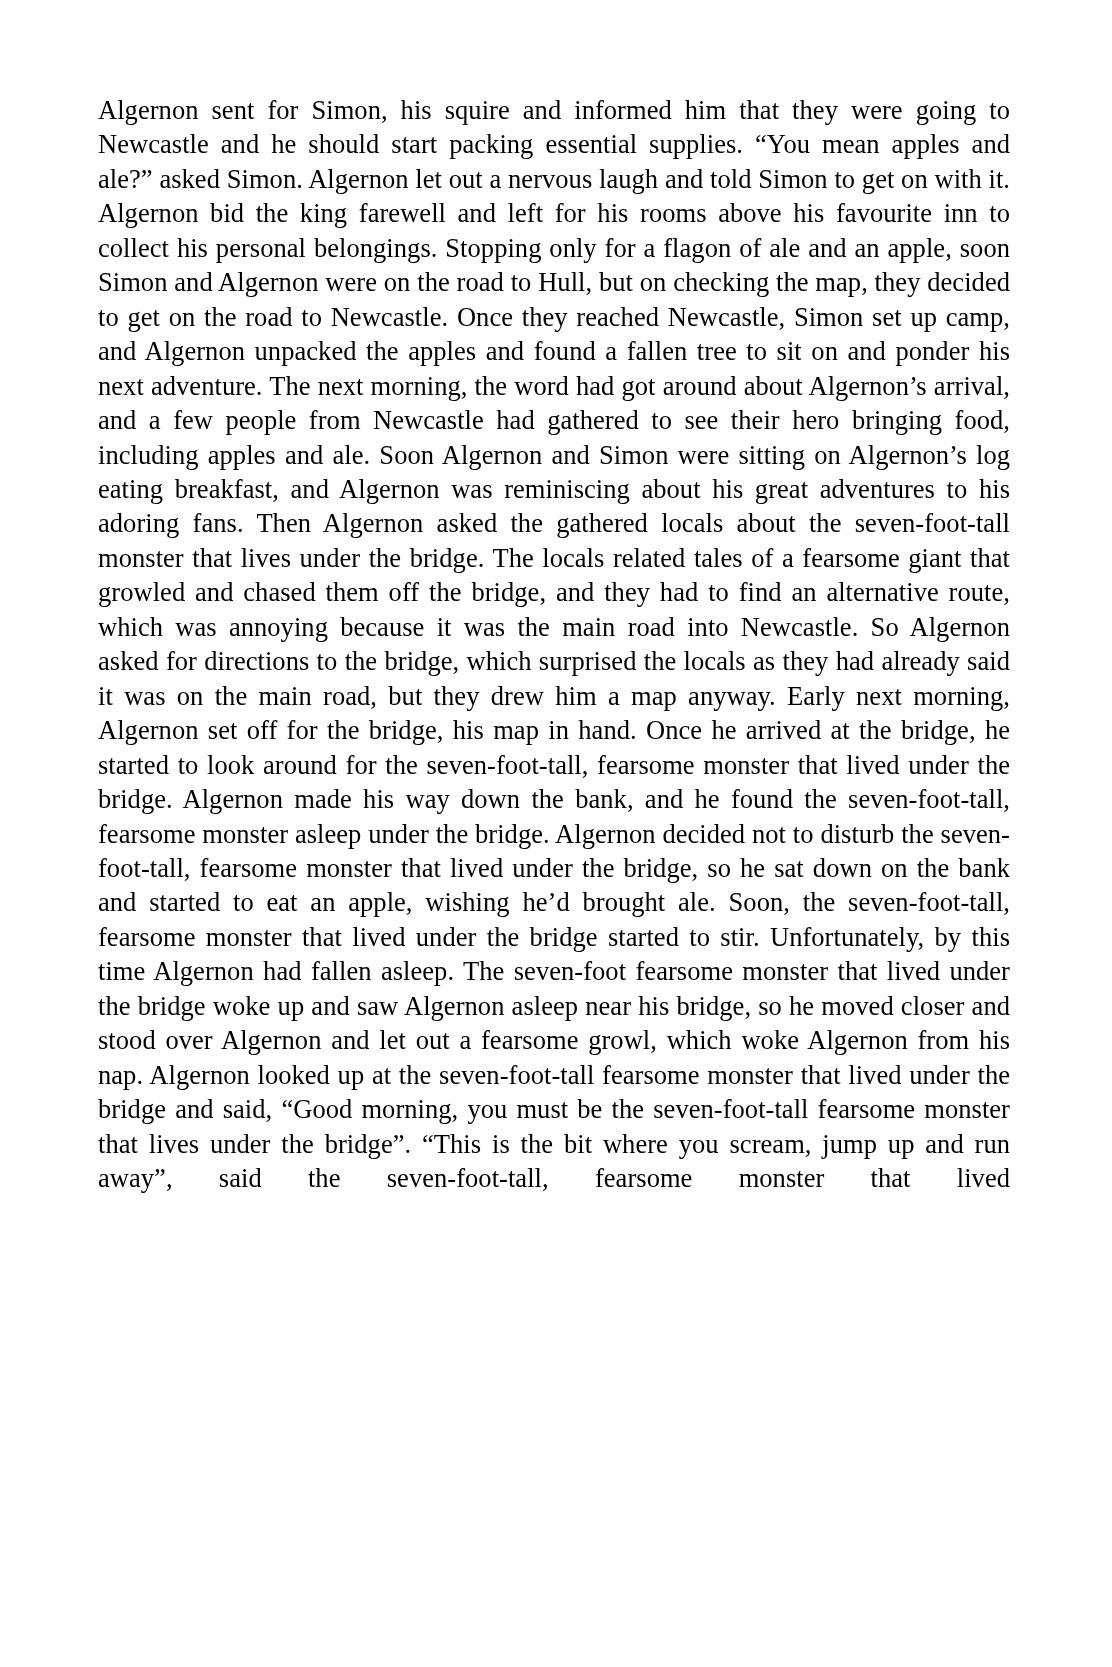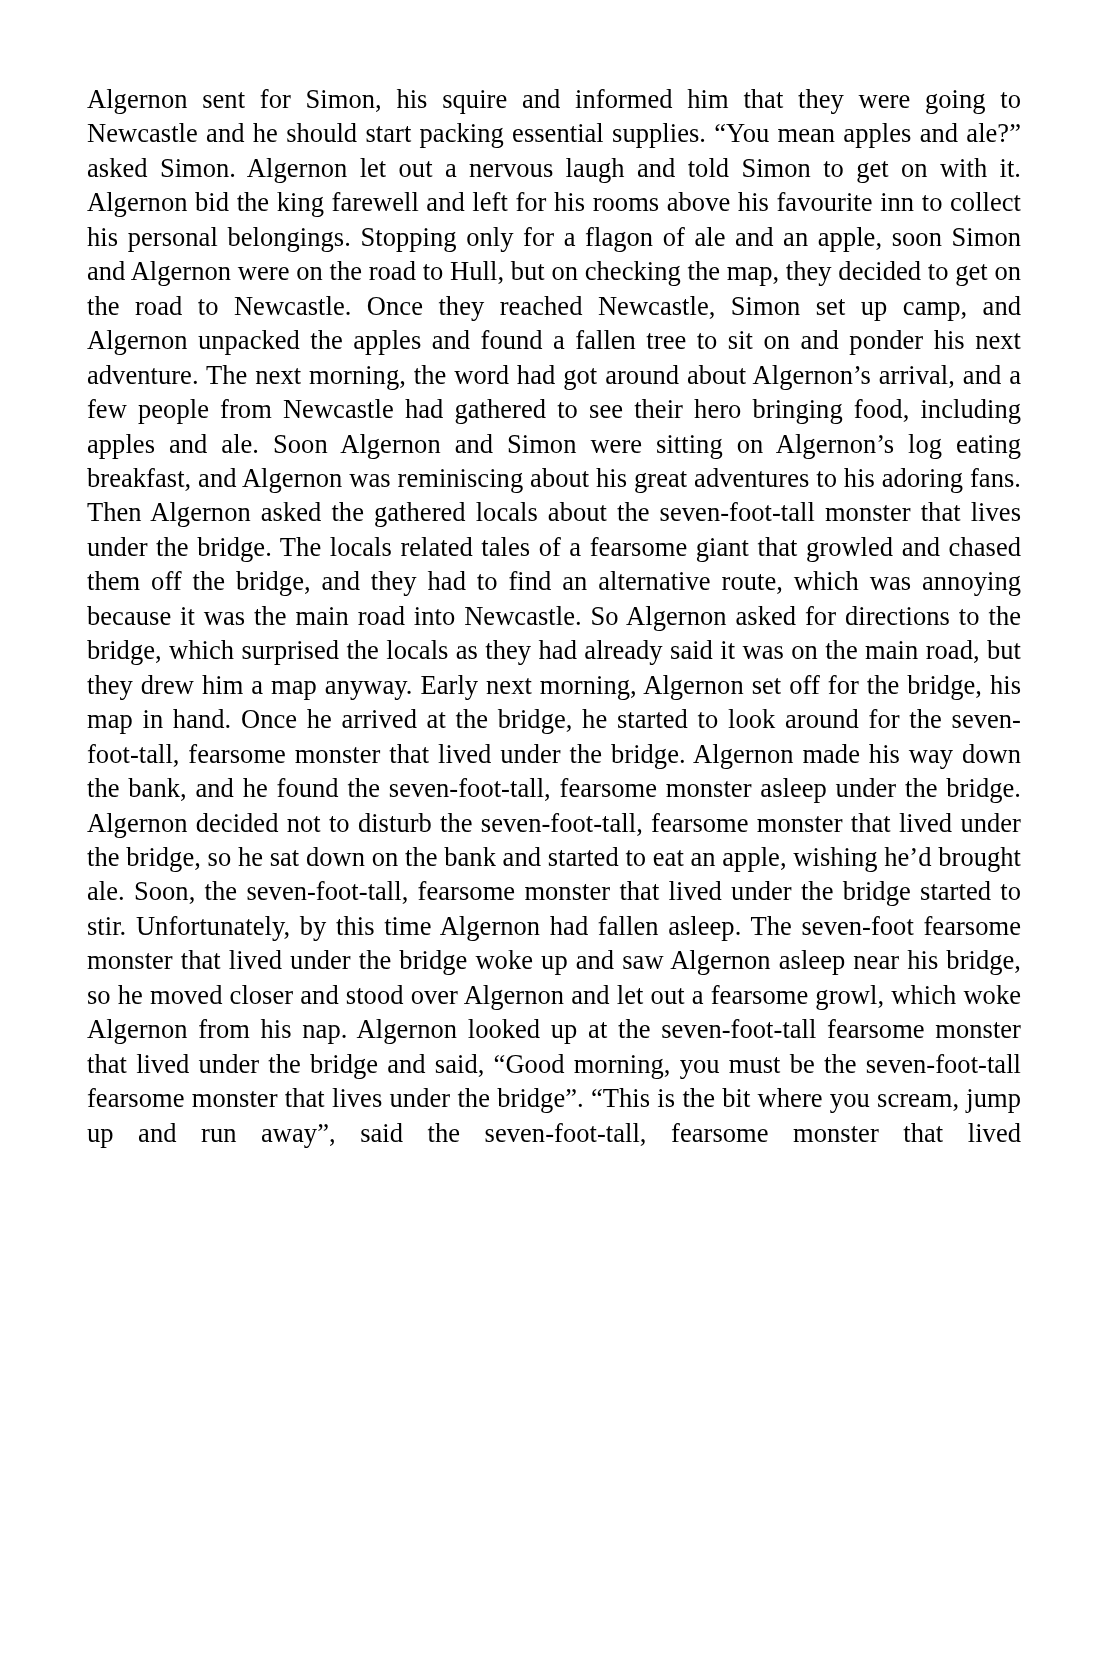--- a/index.html
+++ b/index.html
@@ -21,21 +21,21 @@
     background: #ffffff;
     box-sizing: border-box;
   }
   .text-block {
     position: absolute;
     left: 87px;
     top: 82px;
     width: 934px;
   }
   .body-paragraph {
-    margin: 0;
+    margin: 11px;
     padding: 0;
     font-size: 26.5px;
     line-height: 34.45px;
     text-align: justify;
     text-justify: inter-word;
     letter-spacing: 0.05px;
     word-spacing: 0px;
     hyphens: none;
     -webkit-hyphens: none;
     text-indent: 0;

